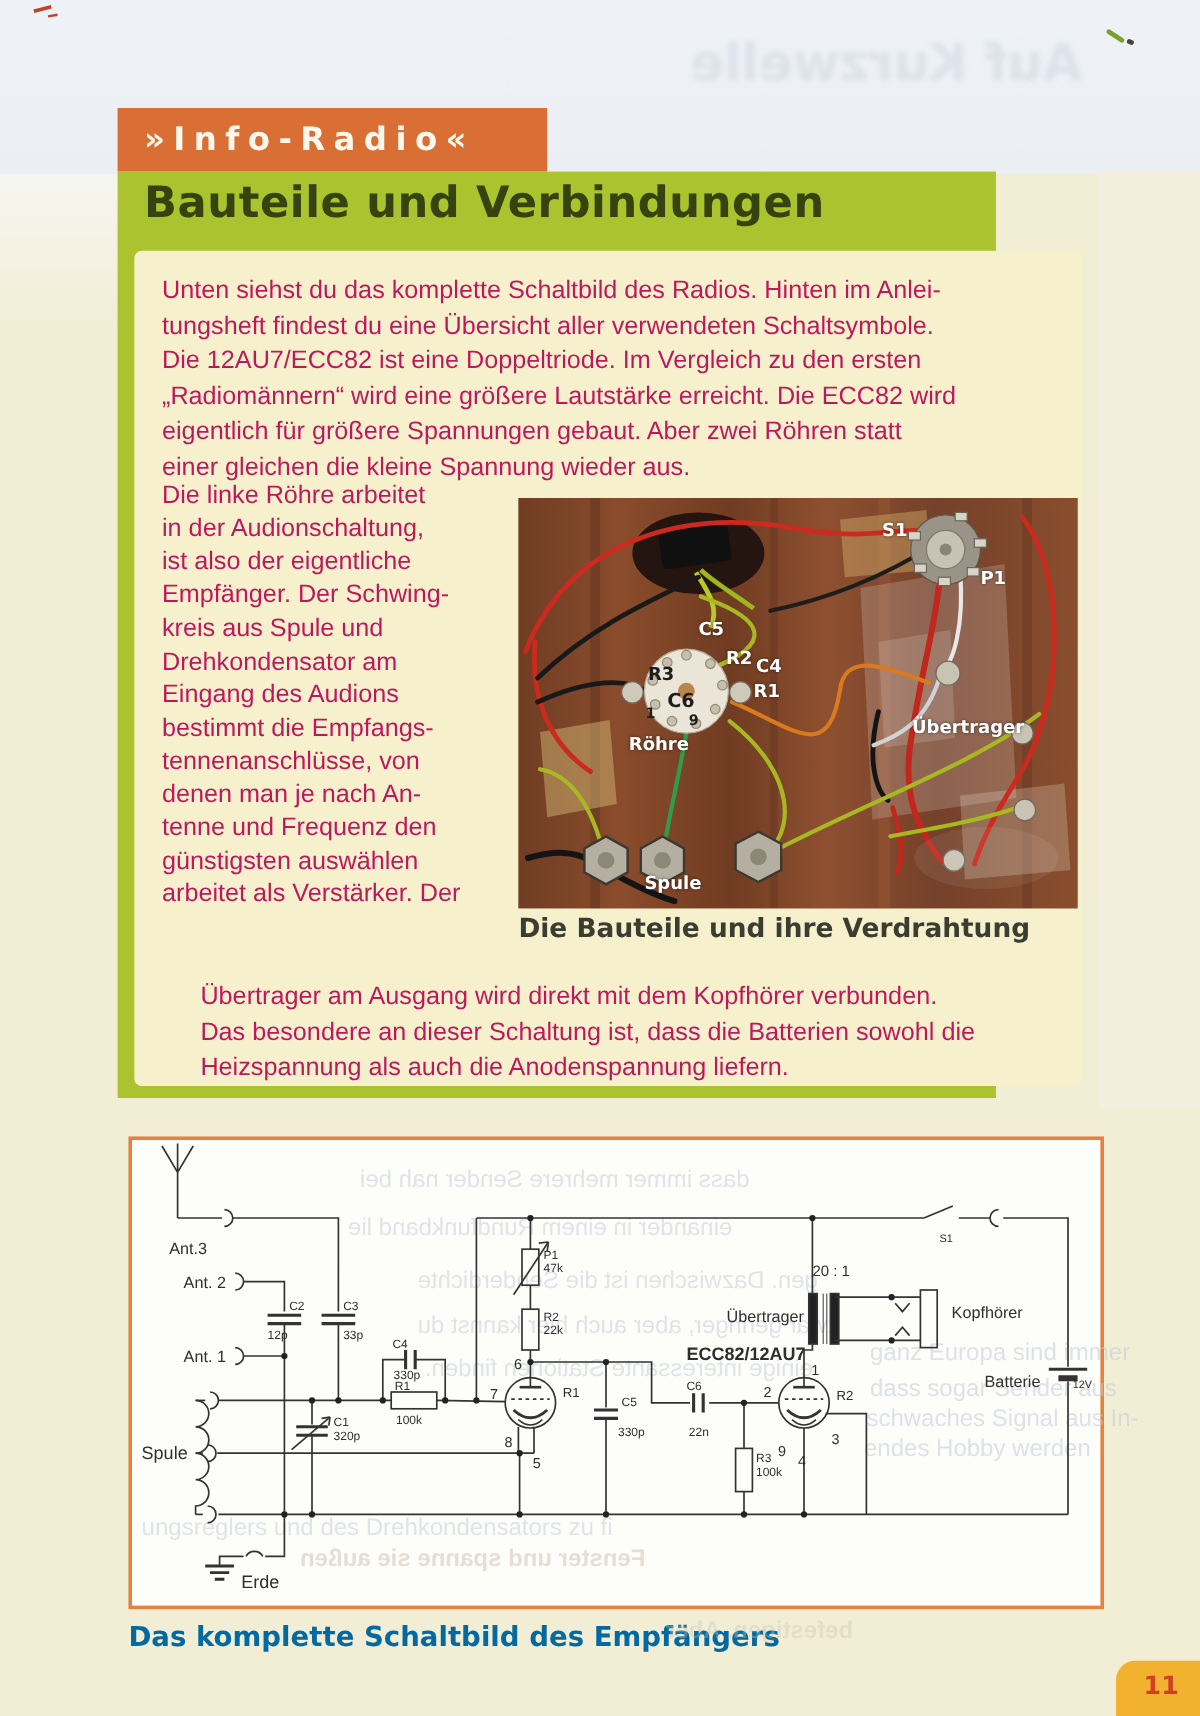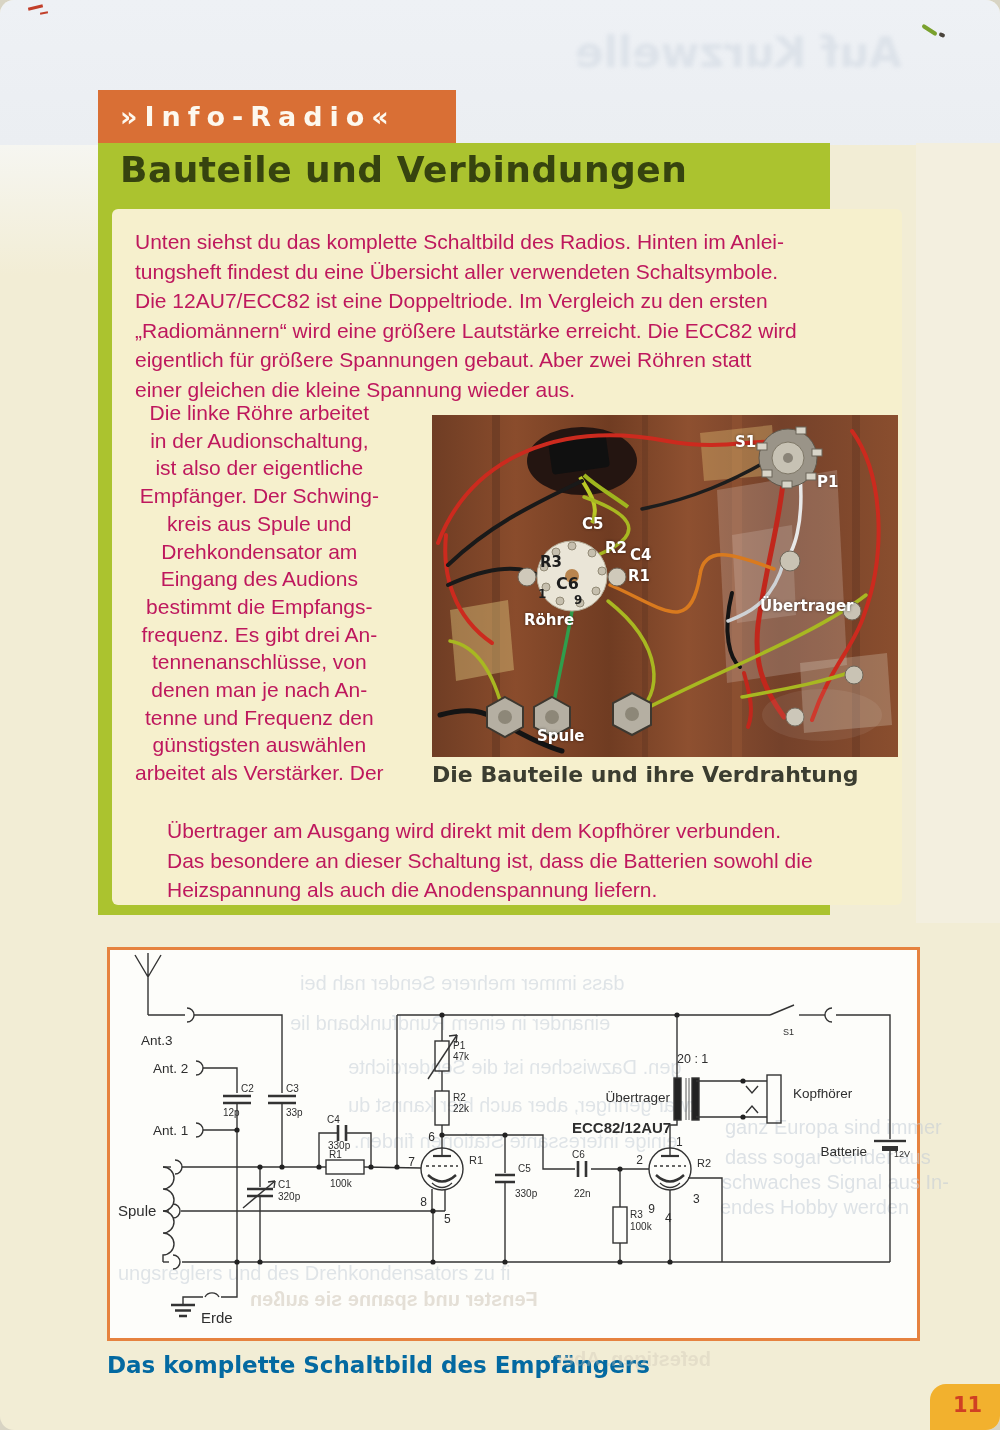--- a/index.html
+++ b/index.html
@@ -1,38 +1,38 @@
 <!DOCTYPE html>
 <html><head>
 <meta charset="utf-8">
 <style>
   html,body{margin:0;padding:0;background:#d8d4c4;}
   .page{position:relative;width:1000px;height:1430px;background:#f2edd5;overflow:hidden;
-        font-family:"Liberation Sans",sans-serif;border-radius:14px;}
+        font-family:"Liberation Sans",sans-serif;}
   .top-strip{position:absolute;left:0;top:0;width:1000px;height:145px;
         background:linear-gradient(#eef1f5,#ebeef2);}
   .left-fade{position:absolute;left:0;top:145px;width:98px;height:130px;
         background:linear-gradient(#f6f6f1,#f2edd5);}
   .right-pale{position:absolute;left:916px;top:143px;width:84px;height:780px;background:#f3efdf;}
 
   
   .badge{position:absolute;left:98px;top:90px;width:358px;height:53px;background:#d96f35;
         display:flex;align-items:center;}
   .badge span{color:#fdf8ee;font-family:"DejaVu Sans",sans-serif;font-weight:bold;
         font-size:27px;letter-spacing:7px;padding-left:22px;white-space:nowrap;}
   .greenbox{position:absolute;left:98px;top:143px;width:732px;height:772px;background:#abc32f;}
   .gtitle{position:absolute;left:22px;top:6px;font-family:"DejaVu Sans",sans-serif;
         font-weight:bold;font-size:36px;color:#36430f;letter-spacing:.5px;}
   .panel{position:absolute;left:14px;top:66px;width:790px;height:696px;background:#f6f0cd;
         border-radius:6px;}
 
   .tline{font-size:21px;line-height:29.5px;color:#be185d;white-space:nowrap;}
   .intro{position:absolute;left:23px;top:18px;}
   .lcol{position:absolute;left:23px;top:190px;}
-  .lcol .tline{line-height:27.7px;text-align:center;}
+  .lcol .tline{line-height:27.7px;}
   .btext{position:absolute;left:23px;top:607px;margin-left:32px;}
 
   
   .photo{position:absolute;left:320px;top:206px;width:466px;height:342px;overflow:hidden;
         background:#7c4528;}
   .plabel{position:absolute;color:#ffffff;font-family:"DejaVu Sans",sans-serif;
         font-weight:bold;font-size:15px;text-shadow:0 0 3px rgba(0,0,0,.55);white-space:nowrap;}
   .plabel.dark{color:#1d1d1d;text-shadow:none;}
   .photocap{position:absolute;left:320px;top:553px;font-family:"DejaVu Sans",sans-serif;
         font-weight:bold;font-size:22px;color:#3b3d30;}
@@ -91,21 +91,20 @@
 
       <div class="lcol">
         <div class="tline">Die linke Röhre arbeitet</div>
         <div class="tline">in der Audionschaltung,</div>
         <div class="tline">ist also der eigentliche</div>
         <div class="tline">Empfänger. Der Schwing-</div>
         <div class="tline">kreis aus Spule und</div>
         <div class="tline">Drehkondensator am</div>
         <div class="tline">Eingang des Audions</div>
         <div class="tline">bestimmt die Empfangs-</div>
-        <div class="tline">frequenz. Es gibt drei An-</div>
         <div class="tline">tennenanschlüsse, von</div>
         <div class="tline">denen man je nach An-</div>
         <div class="tline">tenne und Frequenz den</div>
         <div class="tline">günstigsten auswählen</div>
         <div class="tline">arbeitet als Verstärker. Der</div>
       </div>
 
       <div class="photo">
         <svg width="466" height="342" viewBox="0 0 466 342">
           <defs>

